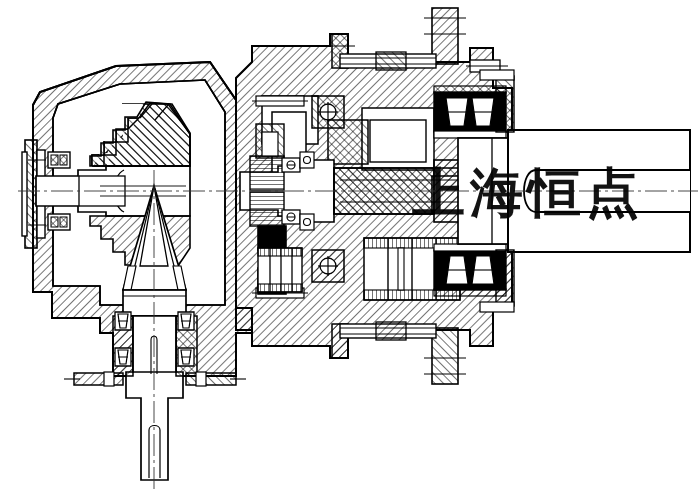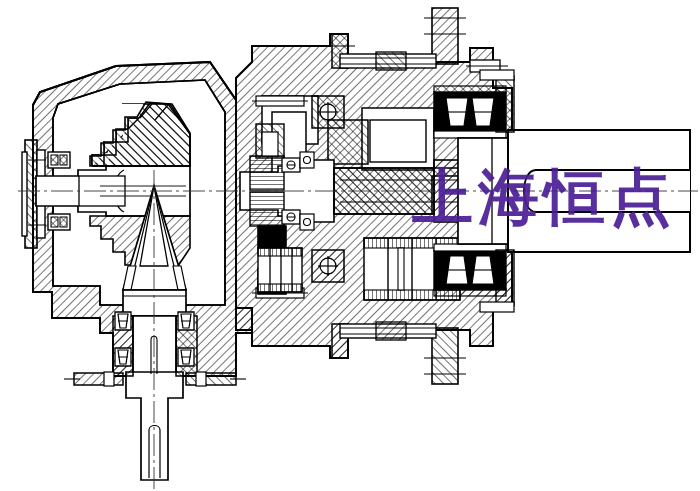--- a/index.html
+++ b/index.html
@@ -366,16 +366,16 @@
 
     <g stroke="#333" stroke-width="0.9" fill="none">
       <line x1="18" y1="191" x2="698" y2="191" stroke-dasharray="22 4 3 4"></line>
       <line x1="154" y1="170" x2="154" y2="489" stroke-dasharray="22 4 3 4"></line>
     </g>
 
     </g>
   </svg>
 
   <div class="wm">
-    <div id="wm-text" style="left: 412px; top: 166px; color: #4c1d95; font-size: 61px; opacity: 0.92;">上海恒点</div>
+    <div id="wm-text" style="left: 412px; top: 166px; color: #000000; font-size: 53px; opacity: 0.92;">上海恒点</div>
   </div>
 
 </div>
 
 </body></html>

